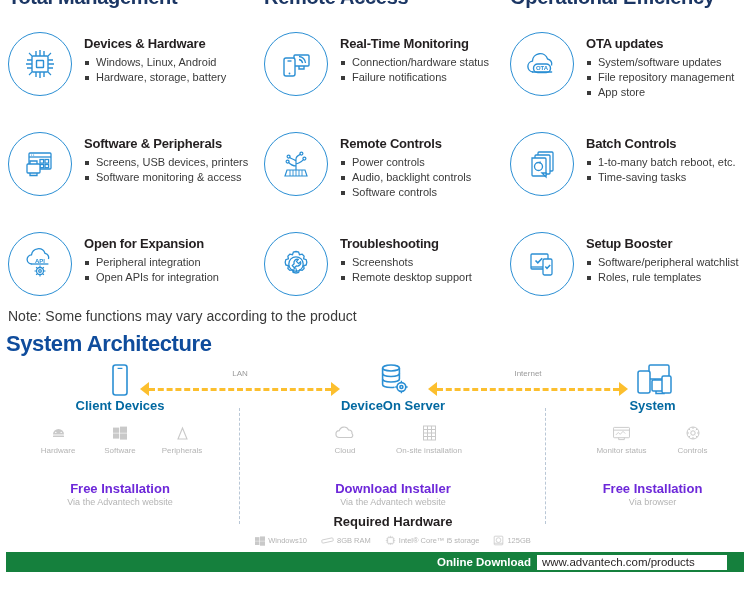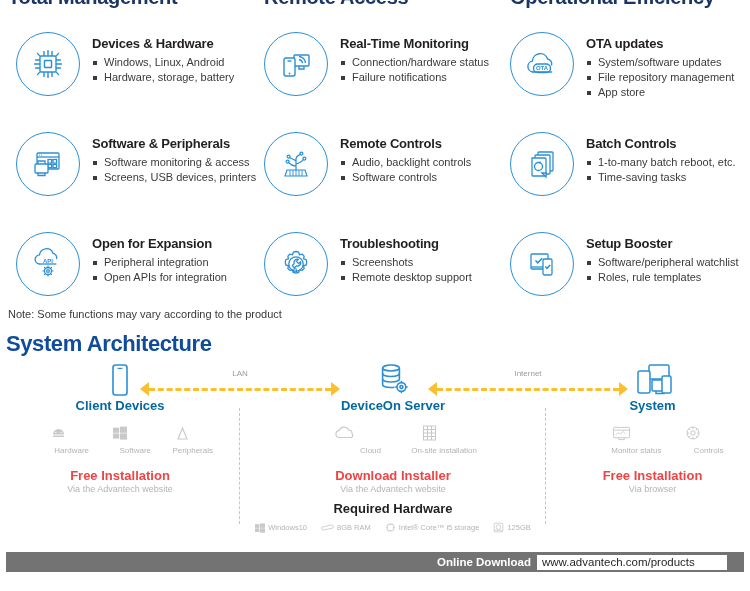--- a/index.html
+++ b/index.html
@@ -46,21 +46,21 @@
     width: 750px;
     display: flex;
     flex-wrap: wrap;
   }
   .feature {
     width: 250px;
     height: 100px;
     box-sizing: border-box;
     display: flex;
     align-items: flex-start;
-    padding-left: 16px;
+    padding-left: 8px;
   }
   .feature.c2 { padding-left: 14px; }
   .feature.c3 { padding-left: 10px; }
 
   .fcircle {
     width: 62px;
     height: 62px;
     min-width: 62px;
     border: 1.6px solid #2b8fd4;
     border-radius: 50%;
@@ -104,21 +104,21 @@
     width: 4px;
     height: 4px;
     background: #3a3a3a;
   }
 
   
   .note {
     position: absolute;
     top: 308px;
     left: 8px;
-    font-size: 11px;
+    font-size: 14px;
     color: #3a3a3a;
   }
 
   
   .arch-title {
     position: absolute;
     top: 331px;
     left: 6px;
     font-size: 22px;
     font-weight: bold;
@@ -151,42 +151,42 @@
     margin-top: 0;
     white-space: nowrap;
   }
 
   .subicons {
     display: flex;
     justify-content: center;
     margin-top: 10px;
   }
   .subicon {
-    text-align: right;
+    text-align: center;
     width: 62px;
   }
   .subicon .si-glyph {
     height: 20px;
     display: flex;
     align-items: center;
     justify-content: center;
     color: #c9c9c9;
   }
   .subicon .si-label {
     font-size: 8px;
     color: #b4b4b4;
     margin-top: 3px;
     white-space: nowrap;
   }
 
   .block-title {
     font-size: 13px;
     font-weight: bold;
-    color: #ef4444;
-    margin-top: 13px;
+    color: #6d28d9;
+    margin-top: 26px;
     white-space: nowrap;
   }
   .block-sub {
     font-size: 9px;
     color: #b4b4b4;
     margin-top: 1px;
     white-space: nowrap;
   }
   .block-title2 {
     font-size: 13px;
@@ -253,21 +253,21 @@
     border-left: 1.5px dashed #b9c7d6;
   }
 
   
   .bottombar {
     position: absolute;
     left: 6px;
     top: 552px;
     width: 738px;
     height: 20px;
-    background: #737373;
+    background: #15803d;
     display: flex;
     align-items: center;
     justify-content: flex-end;
   }
   .bb-label {
     color: #ffffff;
     font-size: 11.5px;
     font-weight: bold;
     margin-right: 6px;
     white-space: nowrap;
@@ -365,41 +365,42 @@
         <rect x="18" y="17.5" width="3.6" height="3.2"></rect>
         <rect x="23" y="17.5" width="3.6" height="3.2"></rect>
         <rect x="5" y="17" width="13" height="9" rx="1" fill="#fff"></rect>
         <path d="M8 17v-3h7v3"></path>
         <path d="M8 26v2.5h7V26"></path>
       </svg>
     </div>
     <div class="ftext">
       <div class="ftitle">Software &amp; Peripherals</div>
       <ul class="fbullets">
+        <li>Screens, USB devices, printers</li>
         <li>Software monitoring &amp; access</li>
-        <li>Screens, USB devices, printers</li>
       </ul>
     </div>
   </div>
 
   <div class="feature c2">
     <div class="fcircle">
       <svg width="38" height="36" viewBox="0 0 38 36" fill="none" stroke="#2b8fd4" stroke-width="1.2">
         <path d="M19 24V13M19 13c0-3 3-4 5-5M19 15c-2-2-5-2-7-4M19 18c3-1 6-2 8-5M19 20c-3 0-6-2-8-4"></path>
         <circle cx="24.4" cy="7.6" r="1.5"></circle>
         <circle cx="11.6" cy="10.6" r="1.5"></circle>
         <circle cx="27.4" cy="12.6" r="1.5"></circle>
         <circle cx="10.6" cy="15.6" r="1.5"></circle>
         <path d="M10 24h18l2 6H8z"></path>
         <path d="M13 24v6M16 24v6M19 24v6M22 24v6M25 24v6" stroke-width="0.9"></path>
       </svg>
     </div>
     <div class="ftext">
       <div class="ftitle">Remote Controls</div>
       <ul class="fbullets">
+        <li>Power controls</li>
         <li>Audio, backlight controls</li>
         <li>Software controls</li>
       </ul>
     </div>
   </div>
 
   <div class="feature c3">
     <div class="fcircle">
       <svg width="36" height="36" viewBox="0 0 36 36" fill="none" stroke="#2b8fd4" stroke-width="1.3">
         <rect x="14" y="6" width="15" height="19" rx="1"></rect>

